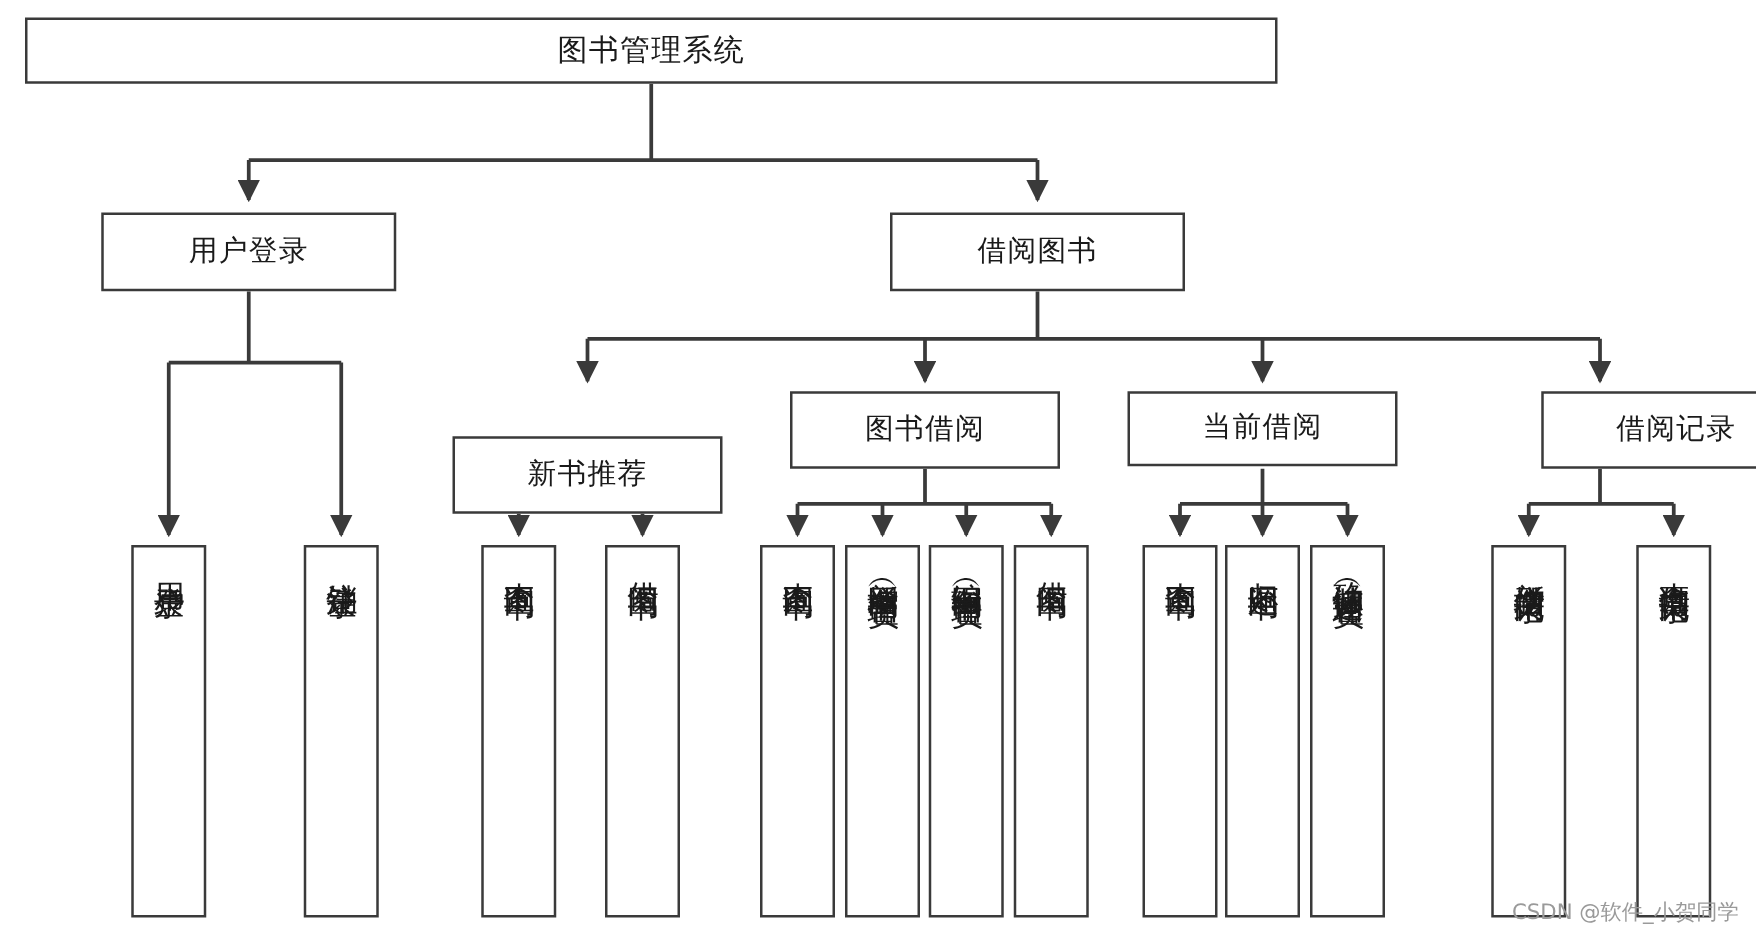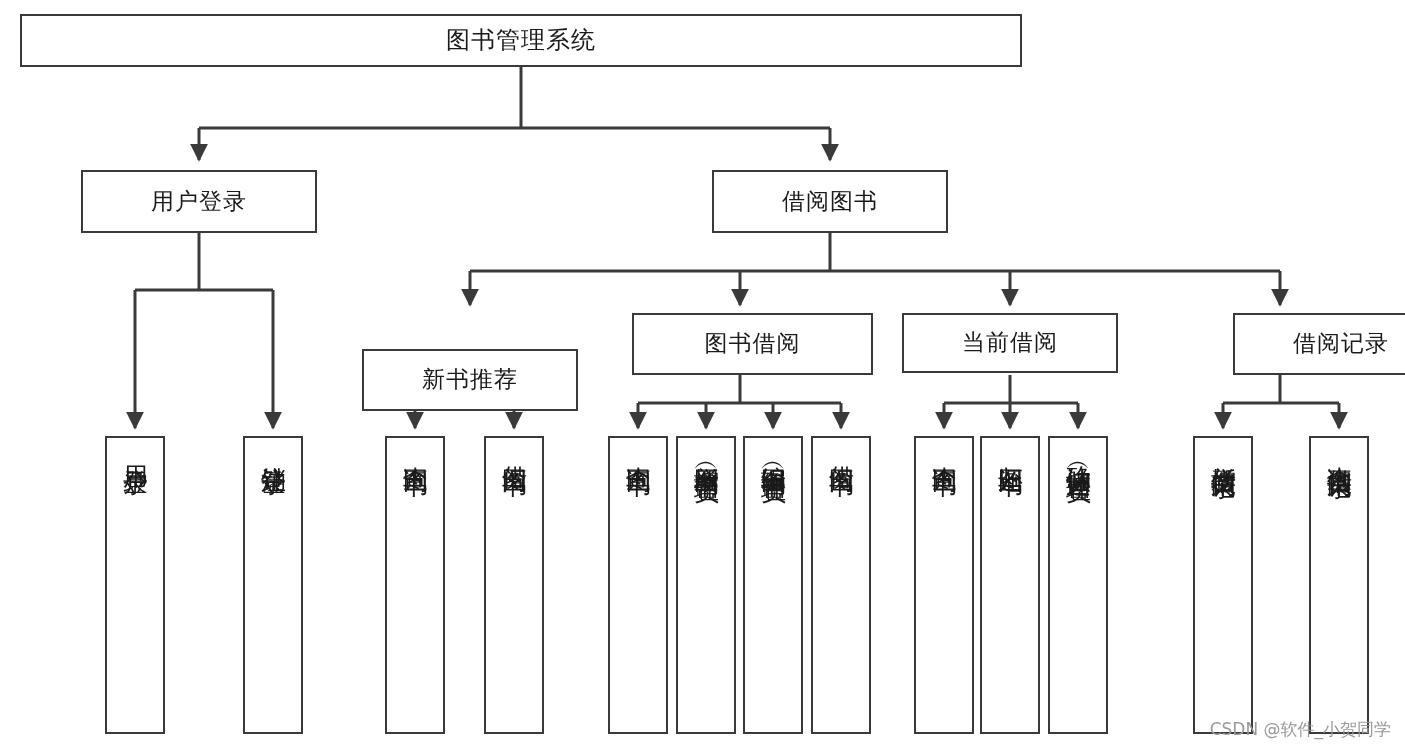--- a/index.html
+++ b/index.html
@@ -134,21 +134,21 @@
   </div>
 
   <div class="node h" style="left:712px; top:170px; width:236px; height:63px;">
     <span>借阅图书</span>
   </div>
 
   <div class="node h" style="left:362px; top:313px; width:216px; height:62px;margin-top:36px;">
     <span>新书推荐</span>
   </div>
 
-  <div class="node h" style="left:632px; top:313px; width:241px; height:62px;">
+  <div class="node h" style="left:632px; top:313px; width:216px; height:62px;">
     <span>图书借阅</span>
   </div>
 
   <div class="node h" style="left:902px; top:313px; width:216px; height:60px;">
     <span>当前借阅</span>
   </div>
 
   <div class="node h" style="left:1233px; top:313px; width:216px; height:62px;">
     <span>借阅记录</span>
   </div>

